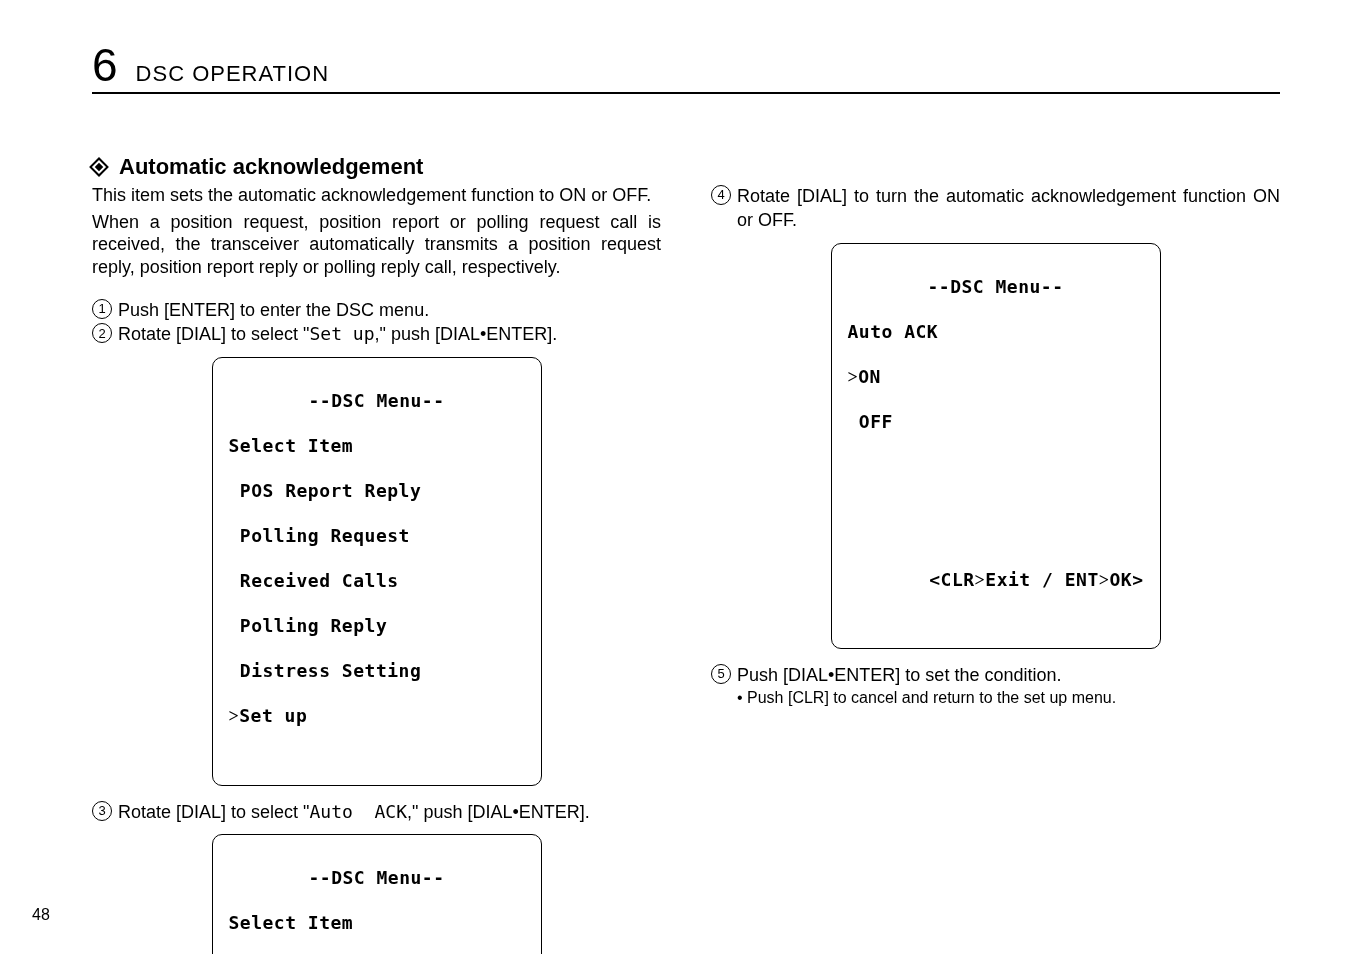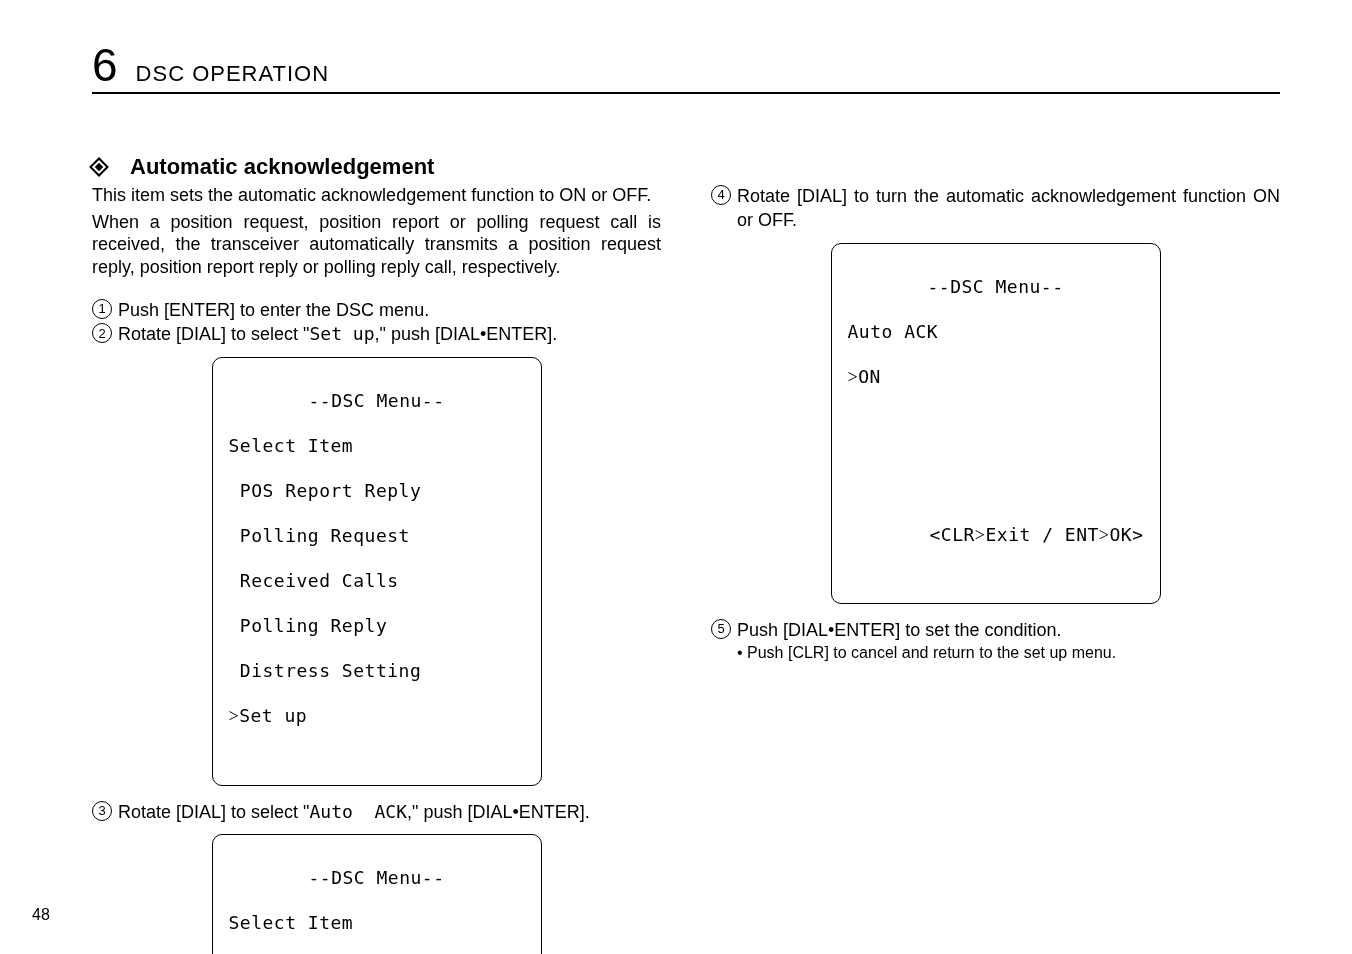--- a/index.html
+++ b/index.html
@@ -4,29 +4,29 @@
 <style>
   * { box-sizing: border-box; margin: 0; padding: 0; }
   html, body { width: 1352px; height: 954px; background: #fff; font-family: Arial, Helvetica, sans-serif; color: #000; }
   .page { width: 1352px; height: 954px; position: relative; padding: 42px 72px 20px 92px; }
   .chapter-header { display: flex; align-items: baseline; gap: 18px; border-bottom: 2px solid #000; padding-bottom: 4px; margin-bottom: 60px; }
   .chapter-number { font-size: 46px; font-weight: 400; line-height: 1; }
   .chapter-title { font-size: 22px; letter-spacing: 1px; font-weight: 400; }
   .columns { display: flex; gap: 50px; }
   .col { flex: 1; min-width: 0; }
   .spacer-right { height: 30px; }
-  .section-heading { display: flex; align-items: center; gap: 24px; font-size: 22px; font-weight: 700; margin-bottom: 4px; }
+  .section-heading { display: flex; align-items: center; gap: 13px; font-size: 22px; font-weight: 700; margin-bottom: 4px; }
   .diamond-icon { display: inline-block; width: 14px; height: 14px; transform: rotate(45deg); background: #000; box-shadow: inset 0 0 0 2px #000, inset 0 0 0 4px #fff; }
   .body-text { font-size: 18px; line-height: 1.25; margin-bottom: 4px; text-align: justify; }
   .gap { height: 16px; }
   .step-line { font-size: 18px; line-height: 1.35; display: flex; align-items: flex-start; gap: 6px; text-align: justify; }
   .sub-line { font-size: 16px; line-height: 1.35; display: flex; align-items: flex-start; gap: 6px; margin-left: 26px; }
   .step-line .rest, .sub-line .rest { flex: 1; }
   .circled { display: inline-flex; align-items: center; justify-content: center; width: 20px; height: 20px; border: 1.5px solid #000; border-radius: 50%; font-size: 13px; font-weight: 400; flex-shrink: 0; margin-top: 1px; }
-  .lcd-wrap { display: flex; justify-content: center; margin: 10px 0 14px 0; }
+  .lcd-wrap { display: flex; justify-content: center; margin: 10px 0 14px 0; font-weight: bold; }
   .lcd { border: 1.5px solid #000; border-radius: 10px; padding: 10px 16px 12px 16px; width: 330px; font-family: "Lucida Console", Monaco, monospace; font-size: 18px; line-height: 1.25; white-space: pre; letter-spacing: 0.5px; }
   .lcd .title-line { text-align: center; }
   .lcd .tall { min-height: 90px; }
   .page-number { position: absolute; left: 32px; bottom: 30px; font-size: 16px; }
   .mono { font-family: "Lucida Console", Monaco, monospace; white-space: pre; }
   b { font-weight: 400; }
 </style>
 </head>
 <body>
 
@@ -108,20 +108,21 @@
         <span class="rest">
           <span>Rotate </span><b>[DIAL]</b><span> to turn the automatic acknowledgement function ON or OFF.</span>
         </span>
       </div>
 
       <div class="lcd-wrap">
         <div class="lcd">
 <div class="title-line">--DSC Menu--</div>
 <div>Auto ACK</div>
 <div>˃ON</div>
+<div> OFF</div>
 <div class="tall"></div>
 <div style="text-align:right;">&lt;CLR˃Exit / ENT˃OK&gt;</div>
         </div>
       </div>
 
       <div class="step-line">
         <span class="circled">5</span>
         <span class="rest">
           <span>Push </span><b>[DIAL•ENTER]</b><span> to set the condition.</span>
         </span>

